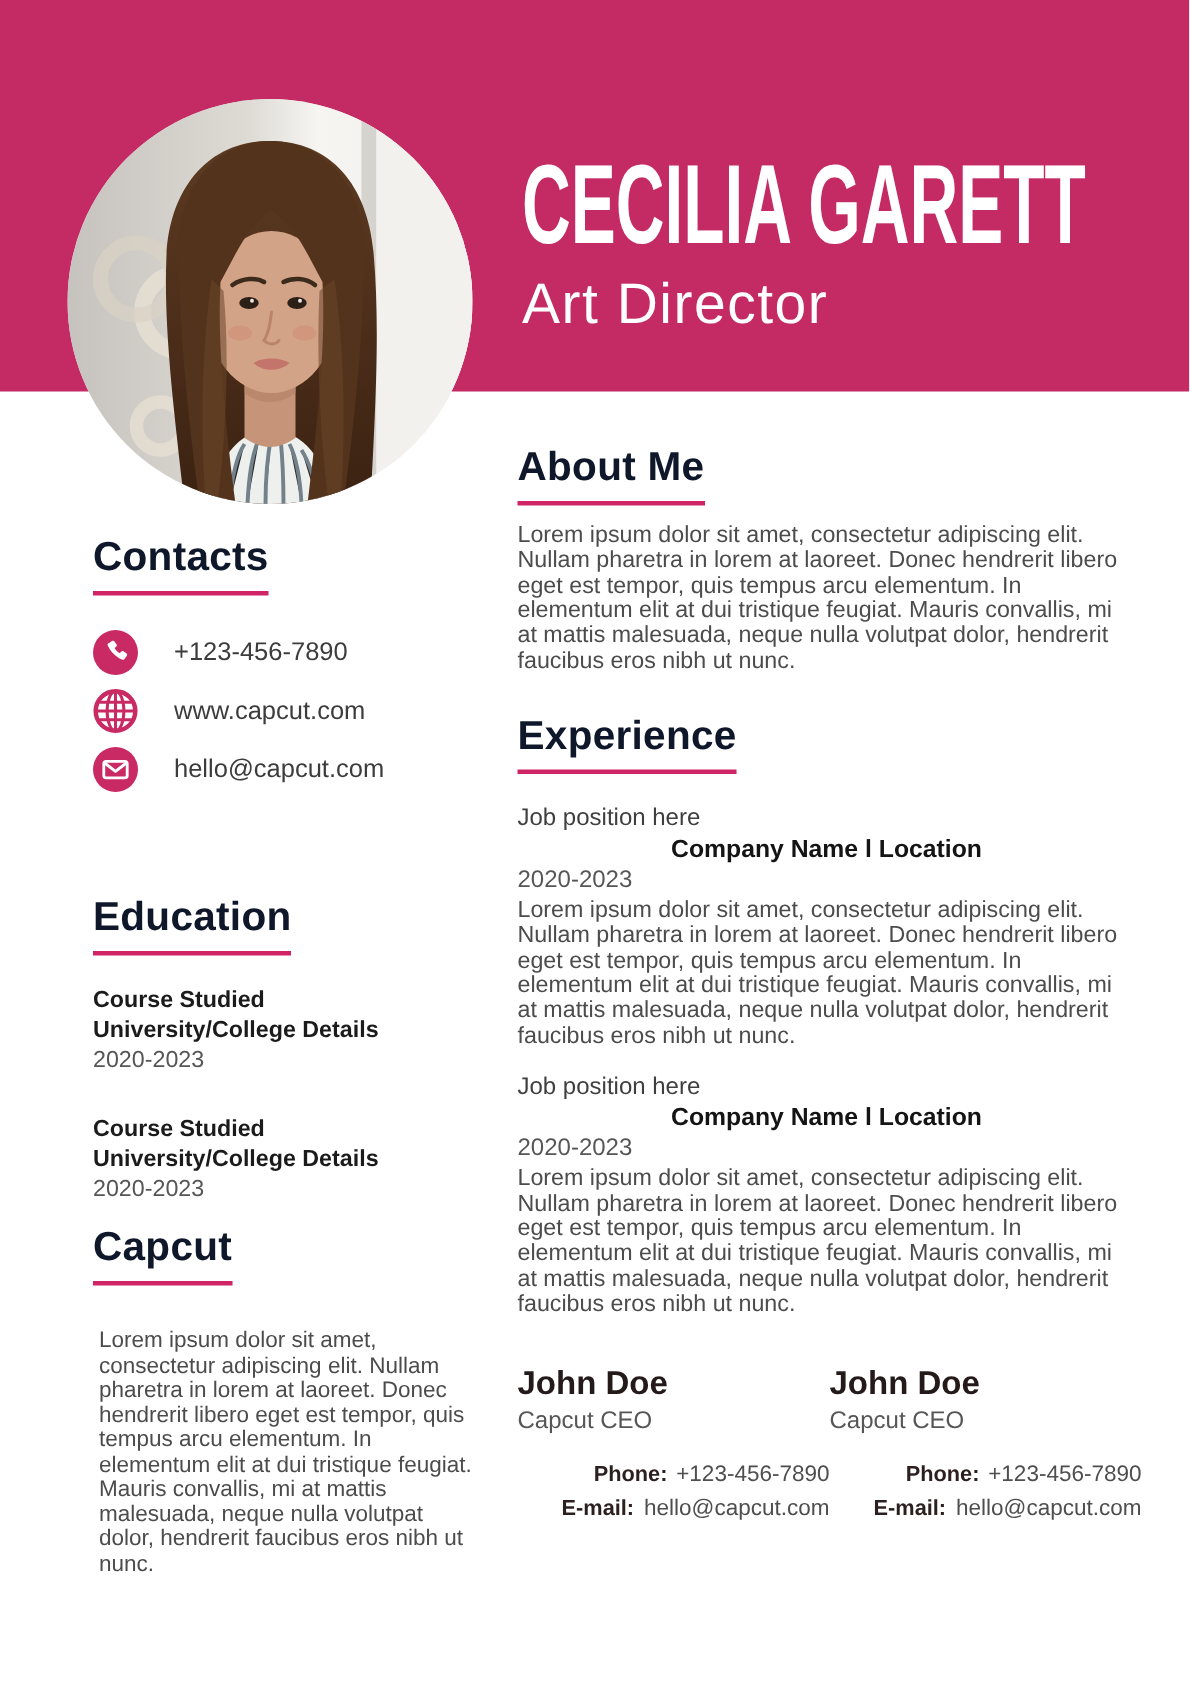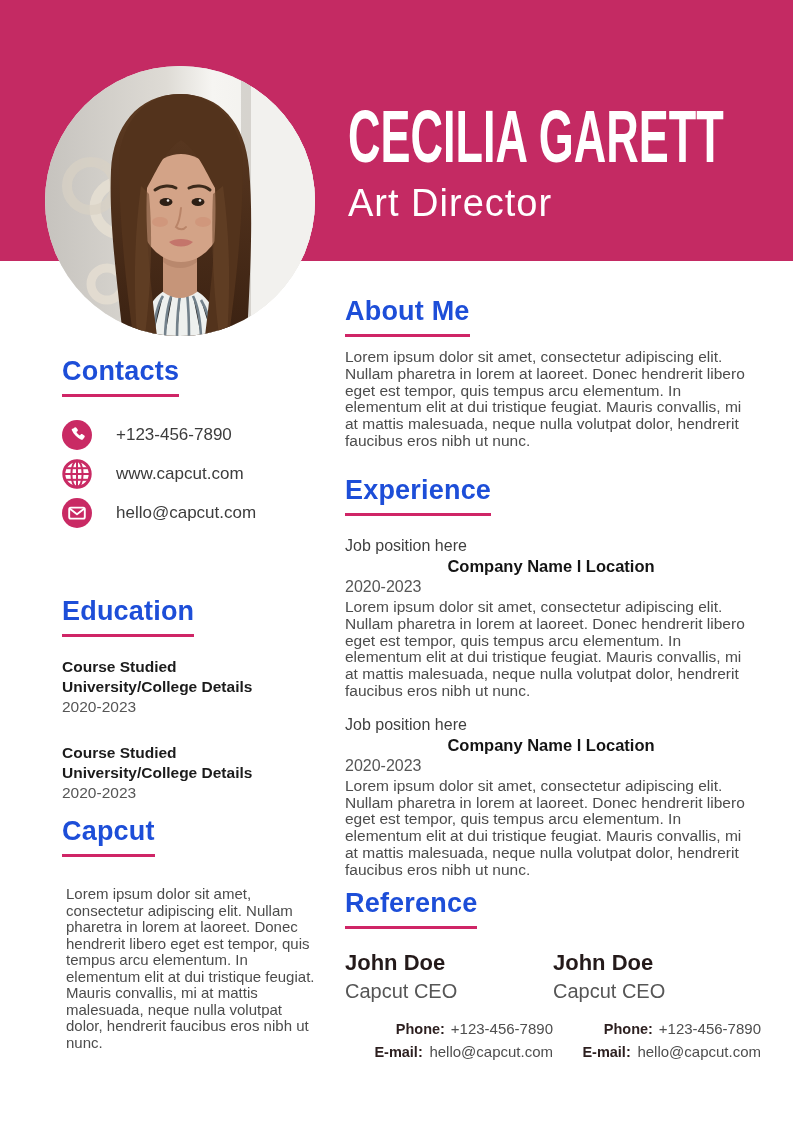--- a/index.html
+++ b/index.html
@@ -24,21 +24,21 @@
     font-size:75px; font-weight:700; line-height:1; letter-spacing:0px;
     display:inline-block; transform:scaleX(0.60); transform-origin:left top;
     white-space:nowrap; color:#ffffff;
   }
   .job-title {
     margin-top:8px; font-size:38px; font-weight:400; letter-spacing:1px; color:#ffffff;
   }
   
   .section { position:absolute; }
   .sec-heading {
-    display:inline-block; font-size:27px; font-weight:700; color:#1d4ed8;
+    display:inline-block; font-size:27px; font-weight:700; color:#0f172a;
     padding-bottom:7px; border-bottom:3px solid #cf2566; letter-spacing:0.2px;
   }
   
   .contacts { left:62px; top:356px; width:252px; }
   .contact-list { margin-top:23px; }
   .contact-row { display:flex; align-items:center; margin-bottom:9px; }
   .contact-icon { flex:0 0 30px; width:30px; height:30px; margin-right:24px; }
   .contact-text { font-size:17px; color:#3c3c3c; line-height:1.13; white-space:pre-line; }
   .education { left:62px; top:596px; width:262px; }
   .edu-entry { margin-top:20px; }
@@ -55,21 +55,21 @@
   .exp-entry + .exp-entry { margin-top:14px; }
   .exp-position { font-size:16px; color:#3f3f3f; line-height:21px; }
   .exp-company { font-size:16.5px; font-weight:700; color:#141414; line-height:21px;text-align:center; }
   .exp-years { font-size:16px; color:#565656; line-height:20px; }
   .exp-body { margin-top:2px; font-size:15.5px; line-height:16.8px; color:#4c4c4c; }
   .reference { left:345px; top:888px; width:440px; }
   .ref-cols { display:flex; margin-top:22px; }
   .ref-col { width:208px; }
   .ref-col + .ref-col { margin-left:0px; }
   .ref-name { font-size:22px; font-weight:700; color:#241a1a; line-height:1.1; }
-  .ref-role { margin-top:5px; font-size:20px; color:#565656; }
+  .ref-role { margin-top:5px; font-size:16px; color:#565656; }
   .ref-rows { margin-top:17px; }
   .ref-row { display:flex; align-items:baseline; margin-bottom:6px;justify-content:flex-end; }
   .ref-label { font-size:14.5px; font-weight:700; color:#2c1f1f; width:55px; flex:0 0 55px; }
   .ref-value { font-size:15px; color:#4e4e4e; white-space:nowrap; }
 </style>
 </head>
 <body>
 
 <div class="page">
 
@@ -216,21 +216,20 @@
 
     <div class="exp-entry">
       <div class="exp-position">Job position here</div>
       <div class="exp-company">Company Name l Location</div>
       <div class="exp-years">2020-2023</div>
       <div class="exp-body">Lorem ipsum dolor sit amet, consectetur adipiscing elit. Nullam pharetra in lorem at laoreet. Donec hendrerit libero eget est tempor, quis tempus arcu elementum. In elementum elit at dui tristique feugiat. Mauris convallis, mi at mattis malesuada, neque nulla volutpat dolor, hendrerit faucibus eros nibh ut nunc.</div>
     </div>
   </div>
 
   <div class="section reference">
-    <div class="sec-heading">Reference</div>
     <div class="ref-cols">
 
       <div class="ref-col">
         <div class="ref-name">John Doe</div>
         <div class="ref-role">Capcut CEO</div>
         <div class="ref-rows">
           <div class="ref-row">
             <span class="ref-label">Phone:</span>
             <span class="ref-value">+123-456-7890</span>
           </div>

